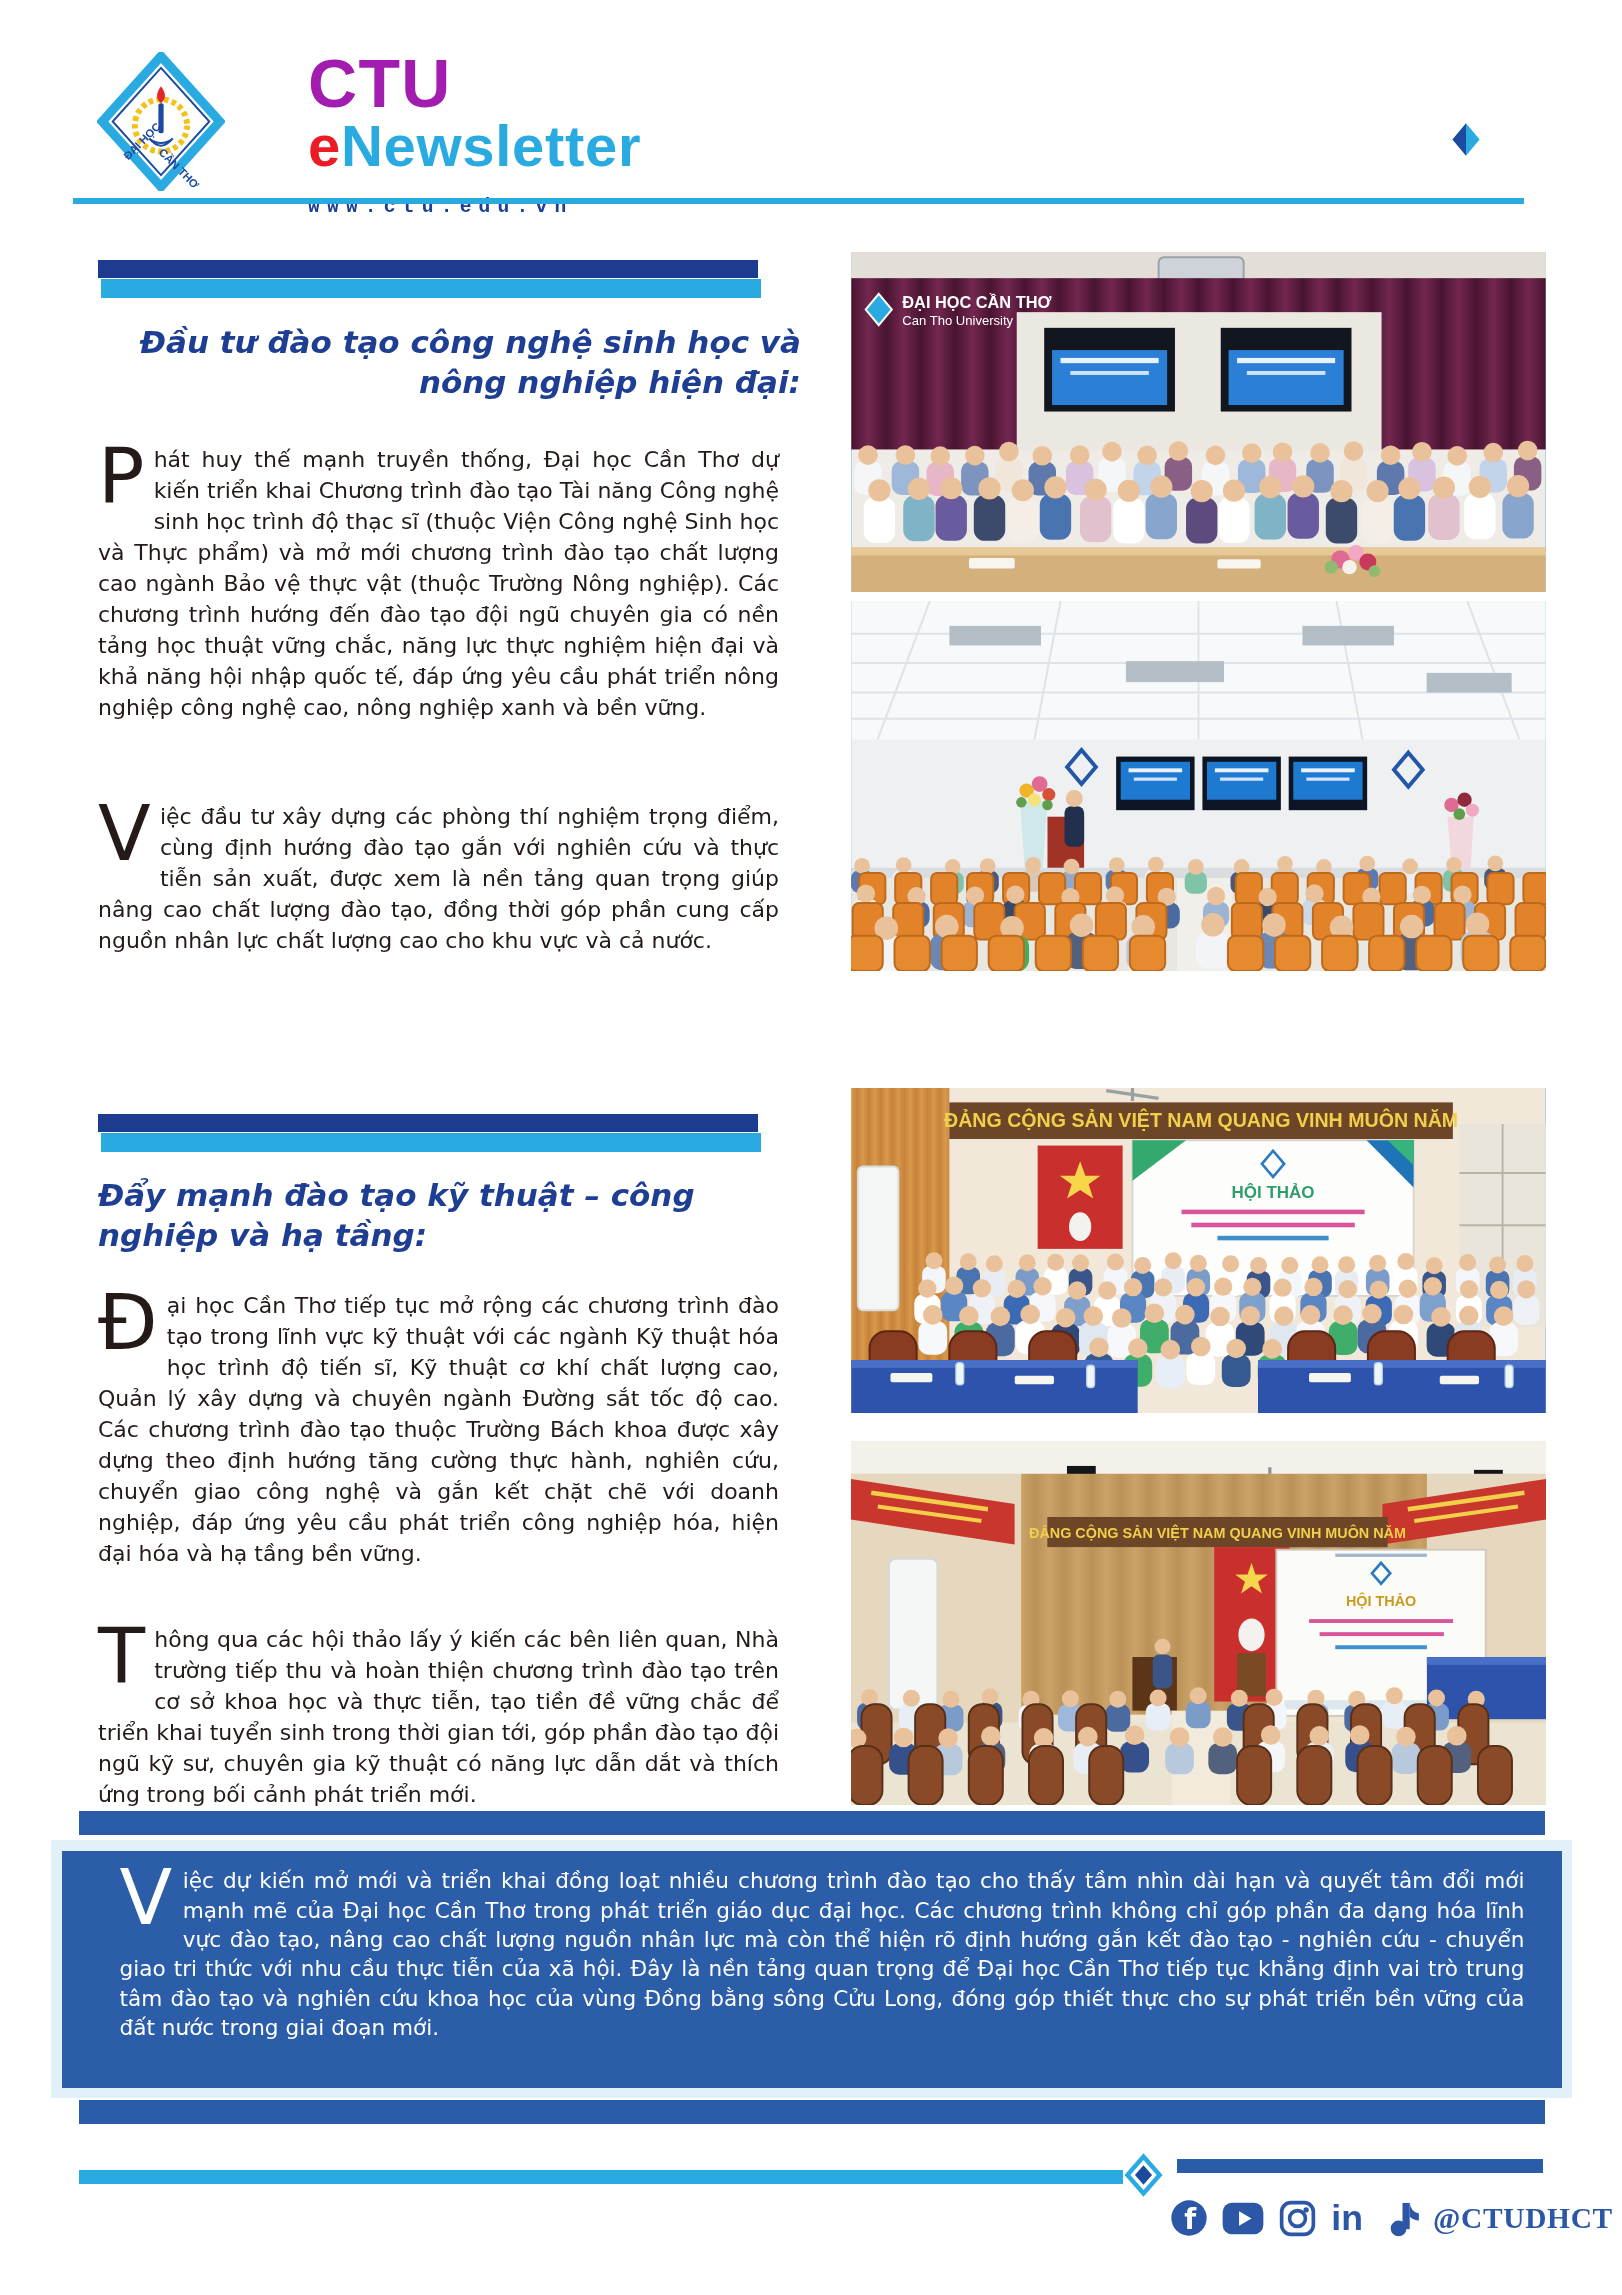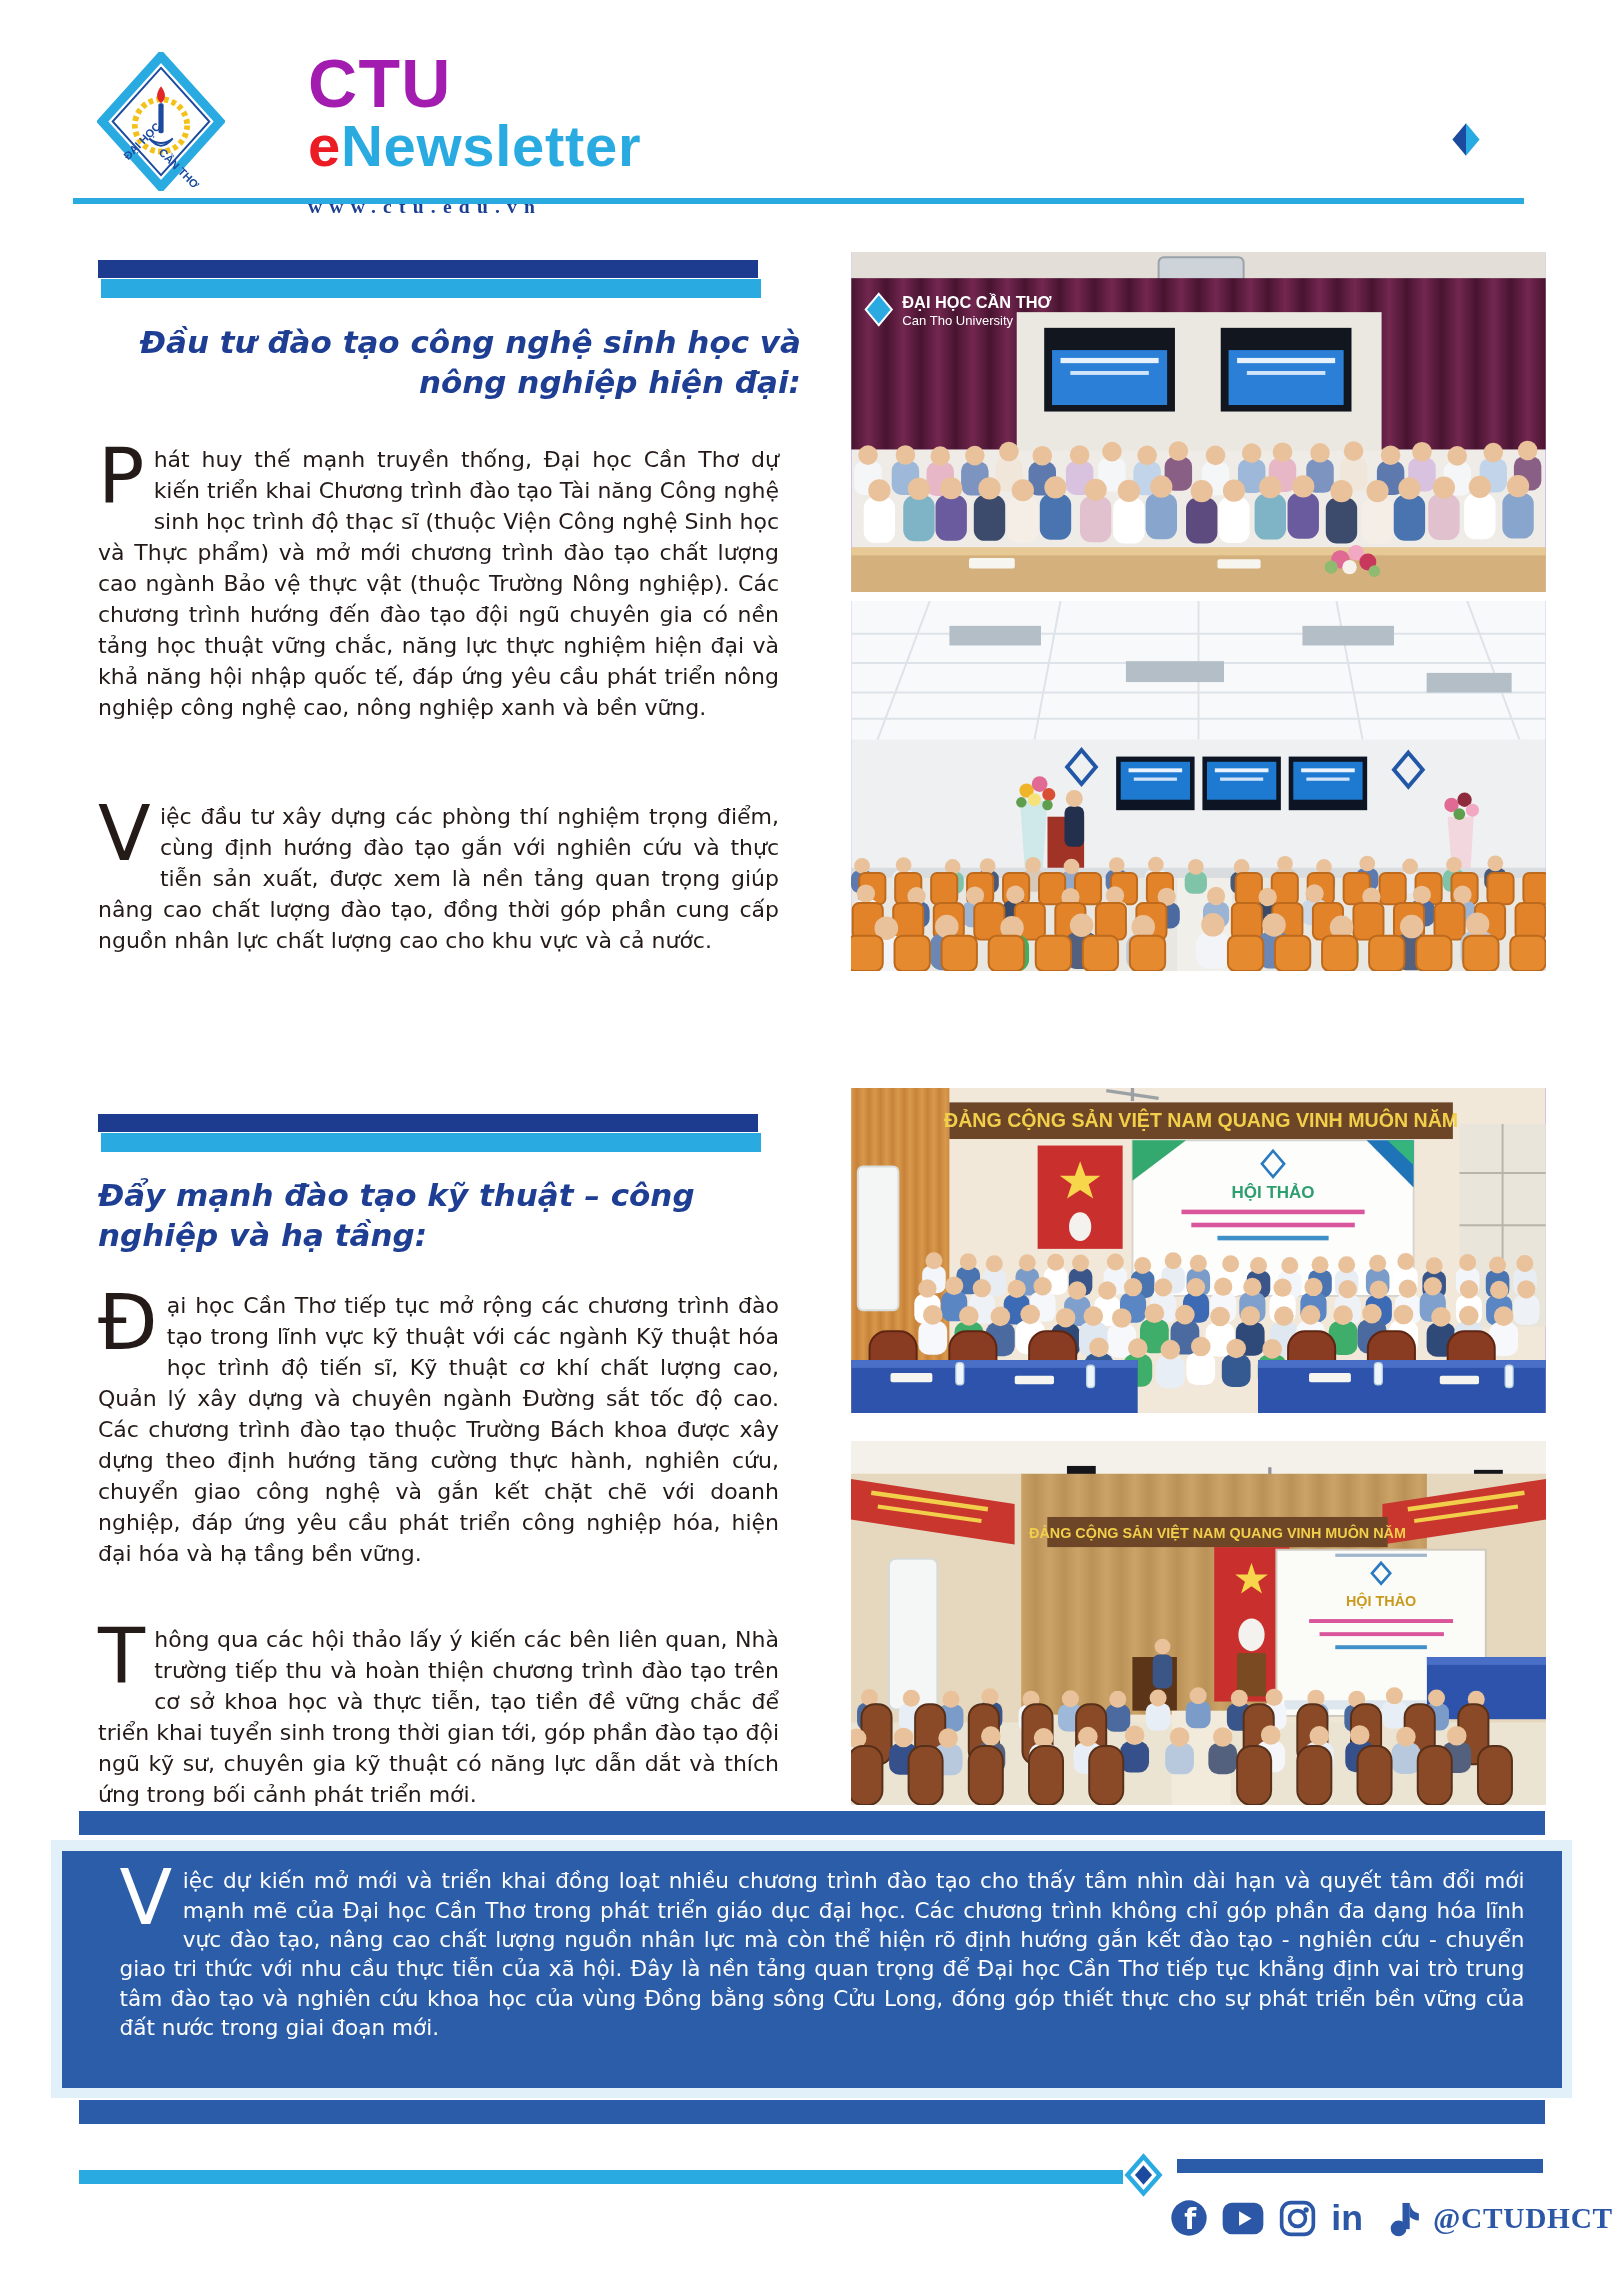--- a/index.html
+++ b/index.html
@@ -5,38 +5,38 @@
   html,body{margin:0;padding:0;background:#ffffff;}
   .page{position:relative;width:1623px;height:2295px;background:#ffffff;overflow:hidden;
         font-family:"DejaVu Sans",sans-serif;}
 
   
   .logo{position:absolute;left:97px;top:52px;}
   .brand{position:absolute;left:308px;top:51px;font-family:"Liberation Sans",sans-serif;font-weight:bold;}
   .brand-ctu{font-size:68px;line-height:65px;color:#a21caf;letter-spacing:1.3px;}
   .brand-news{font-size:58px;line-height:60px;color:#29abe2;letter-spacing:0.7px;}
   .brand-news .e{color:#ec1c24;}
-  .brand-url{margin-top:20px;font-size:19.6px;color:#1b3f93;letter-spacing:7.2px;font-family:Liberation Serif, serif;}
+  .brand-url{margin-top:20px;font-size:19.6px;color:#1b3f93;letter-spacing:7.2px;font-family:Liberation Mono, monospace;}
   .header-diamond{position:absolute;left:1451px;top:122px;}
   .header-rule{position:absolute;left:73px;top:198px;width:1451px;height:5.9px;background:#29abe2;}
 
   
   .bars{position:absolute;left:98px;width:662px;}
   .bars .navy{width:660px;height:18.3px;background:#1e3c8f;}
   .bars .light{width:660px;height:19px;background:#29abe2;margin-left:2.6px;margin-top:0.7px;}
   .sec-heading{position:absolute;left:98px;width:703px;font-weight:bold;font-style:italic;
                font-size:31px;line-height:40px;color:#1e3e93;}
 
   
   .para{position:absolute;left:98px;width:681px;text-align:justify;
         font-size:22px;line-height:31px;color:#241a18;}
   .para .dc{float:left;font-size:77px;line-height:61px;padding:2px 9.2px 0 0;}
 
   
-  .photo{position:absolute;left:851px;width:695px;overflow:hidden;background:#8b5cf6;}
+  .photo{position:absolute;left:851px;width:695px;overflow:hidden;background:#0ea5e9;}
   .photo svg{display:block;}
 
   
   .box-bar{position:absolute;left:79px;width:1466px;height:23.6px;background:#2b5ca9;}
   .box-frame{position:absolute;left:51px;top:1840px;width:1521px;height:258px;background:#e2f0fa;}
   .box-inner{position:absolute;left:10.5px;top:10.5px;right:10.5px;bottom:10.5px;background:#2b5da9;
              color:#ffffff;font-size:21.6px;line-height:29.4px;text-align:justify;
              padding:15.7px 37px 11.8px 58px;box-sizing:border-box;}
   .box-inner .dc{float:left;font-size:77px;line-height:62px;padding:1.3px 10.5px 0 0;color:#ffffff;}
 

